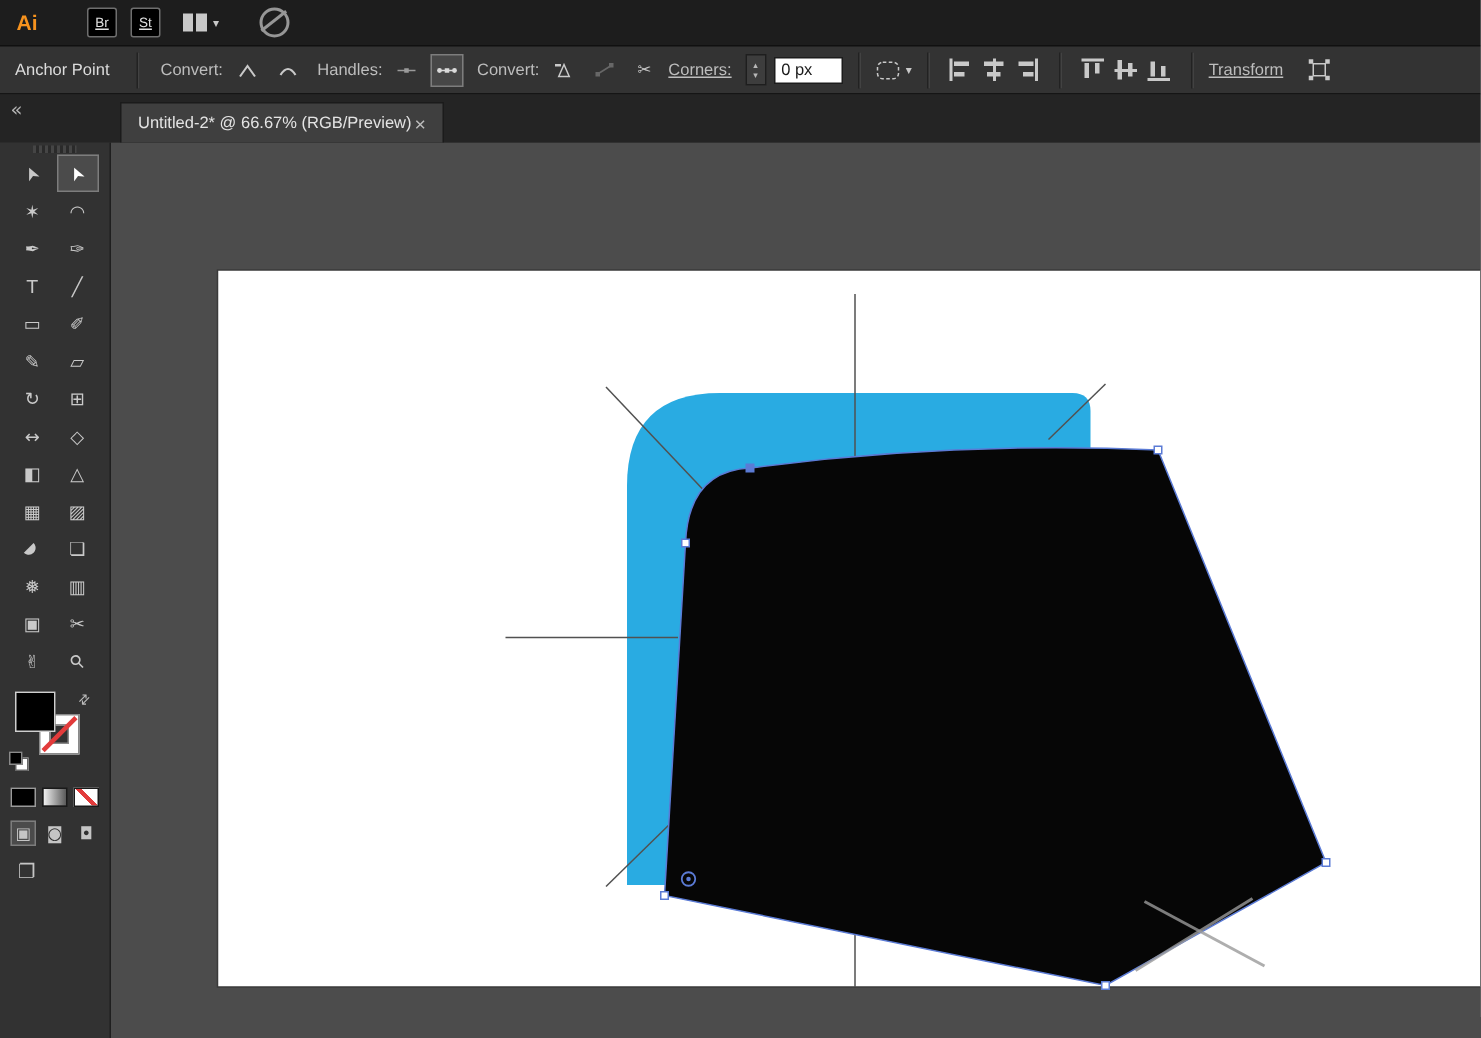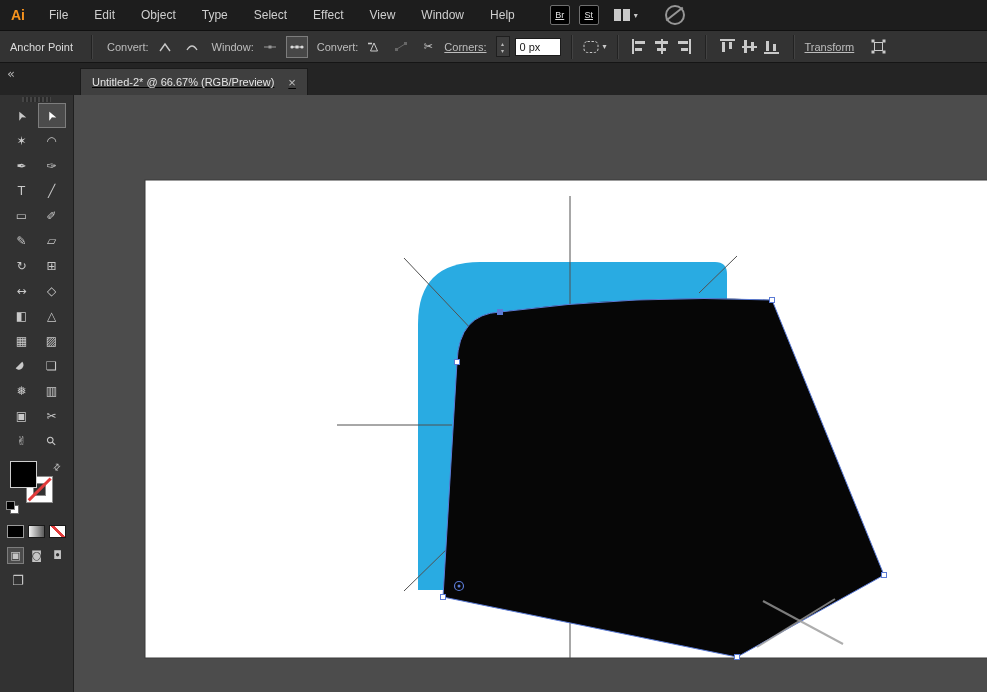--- a/index.html
+++ b/index.html
@@ -43,21 +43,21 @@
   .al-btn{width:22px;height:22px;display:flex;align-items:center;justify-content:center;background:none;border:none;padding:0;}
   .ai{width:15px;height:15px;position:relative;display:block;}
   .ai div{position:absolute;background:#c9c9c9;}
   .glyph{font-family:"DejaVu Sans",sans-serif;display:inline-block;}
 
   
   .tabbar{position:absolute;left:0;top:63px;width:100%;height:32px;background:#242424;z-index:4;}
   .collapse{position:absolute;left:7px;top:3px;color:#b3b3b3;font-size:13px;cursor:pointer;
             font-family:"DejaVu Sans",sans-serif;}
   .doc-tab{position:absolute;left:80px;bottom:0;height:26px;background:#3f3f3f;display:flex;align-items:center;
-           padding:0 11px;gap:14px;border:1px solid #1b1b1b;border-bottom:none;text-decoration:underline;}
+           padding:0 11px;gap:2px;border:1px solid #1b1b1b;border-bottom:none;}
   .doc-tab .t-title{font-size:11px;color:#e4e4e4;white-space:nowrap;}
   .tab-close{color:#bdbdbd;font-size:13px;cursor:pointer;line-height:1;}
 
   
   .toolbar{position:absolute;left:0;top:95px;width:73px;bottom:0;background:#323232;border-right:1px solid #1f1f1f;z-index:3;}
   .tb-grip{height:5px;margin:2px 22px 1px 22px;background:repeating-linear-gradient(90deg,#454545 0 2px,#2a2a2a 2px 4px);}
   .tools-grid{display:grid;grid-template-columns:repeat(2,28px);justify-content:center;grid-auto-rows:25px;column-gap:2px;}
   .tool{display:flex;align-items:center;justify-content:center;color:#c9c9c9;font-size:12px;border:1px solid transparent;cursor:pointer;}
   .tool.selected{background:#4b4b4b;border:1px solid #7d7d7d;color:#fff;}
   .swatches{position:relative;height:56px;margin-top:8px;}
@@ -84,31 +84,20 @@
   .canvas{position:absolute;left:73px;top:95px;right:0;bottom:0;background:#4c4c4c;overflow:hidden;}
   .canvas svg{position:absolute;left:0;top:0;}
 </style>
 </head>
 <body>
 
 <div class="app">
 
   <header class="menubar">
     <div class="logo">Ai</div>
-    <nav class="menus" id="menu-items">
-        <span class="menu-item">File</span>
-        <span class="menu-item">Edit</span>
-        <span class="menu-item">Object</span>
-        <span class="menu-item">Type</span>
-        <span class="menu-item">Select</span>
-        <span class="menu-item">Effect</span>
-        <span class="menu-item">View</span>
-        <span class="menu-item">Window</span>
-        <span class="menu-item">Help</span>
-      </nav>
     <div class="menubar-right">
       <button class="mb-box">Br</button>
       <button class="mb-box">St</button>
       <button class="arrange">
         <span class="arr-ic"></span>
         <span class="chev glyph">▾</span>
       </button>
       <span class="round-ic"></span>
     </div>
   </header>
@@ -122,21 +111,21 @@
       <svg width="12" height="10">
         <polyline points="1,9 6,2 11,9" fill="none" stroke="#c9c9c9" stroke-width="1.4"></polyline>
         </svg>
     </button>
     <button class="cb-btn">
       <svg width="12" height="10">
         <path d="M1,8 Q6,0 11,8" fill="none" stroke="#c9c9c9" stroke-width="1.4"></path>
         </svg>
     </button>
 
-    <span class="cb-label">Window:</span>
+    <span class="cb-label">Handles:</span>
     <button class="cb-btn">
       <svg width="14" height="10">
         <line x1="1" y1="5" x2="13" y2="5" stroke="#9a9a9a"></line>
           <rect x="5.5" y="3.5" width="3" height="3" fill="#9a9a9a"></rect>
         </svg>
     </button>
     <button class="cb-btn pressed">
       <svg width="14" height="10">
         <line x1="1" y1="5" x2="13" y2="5" stroke="#dadada"></line>
         <circle cx="2" cy="5" r="1.6" fill="#dadada"></circle>

